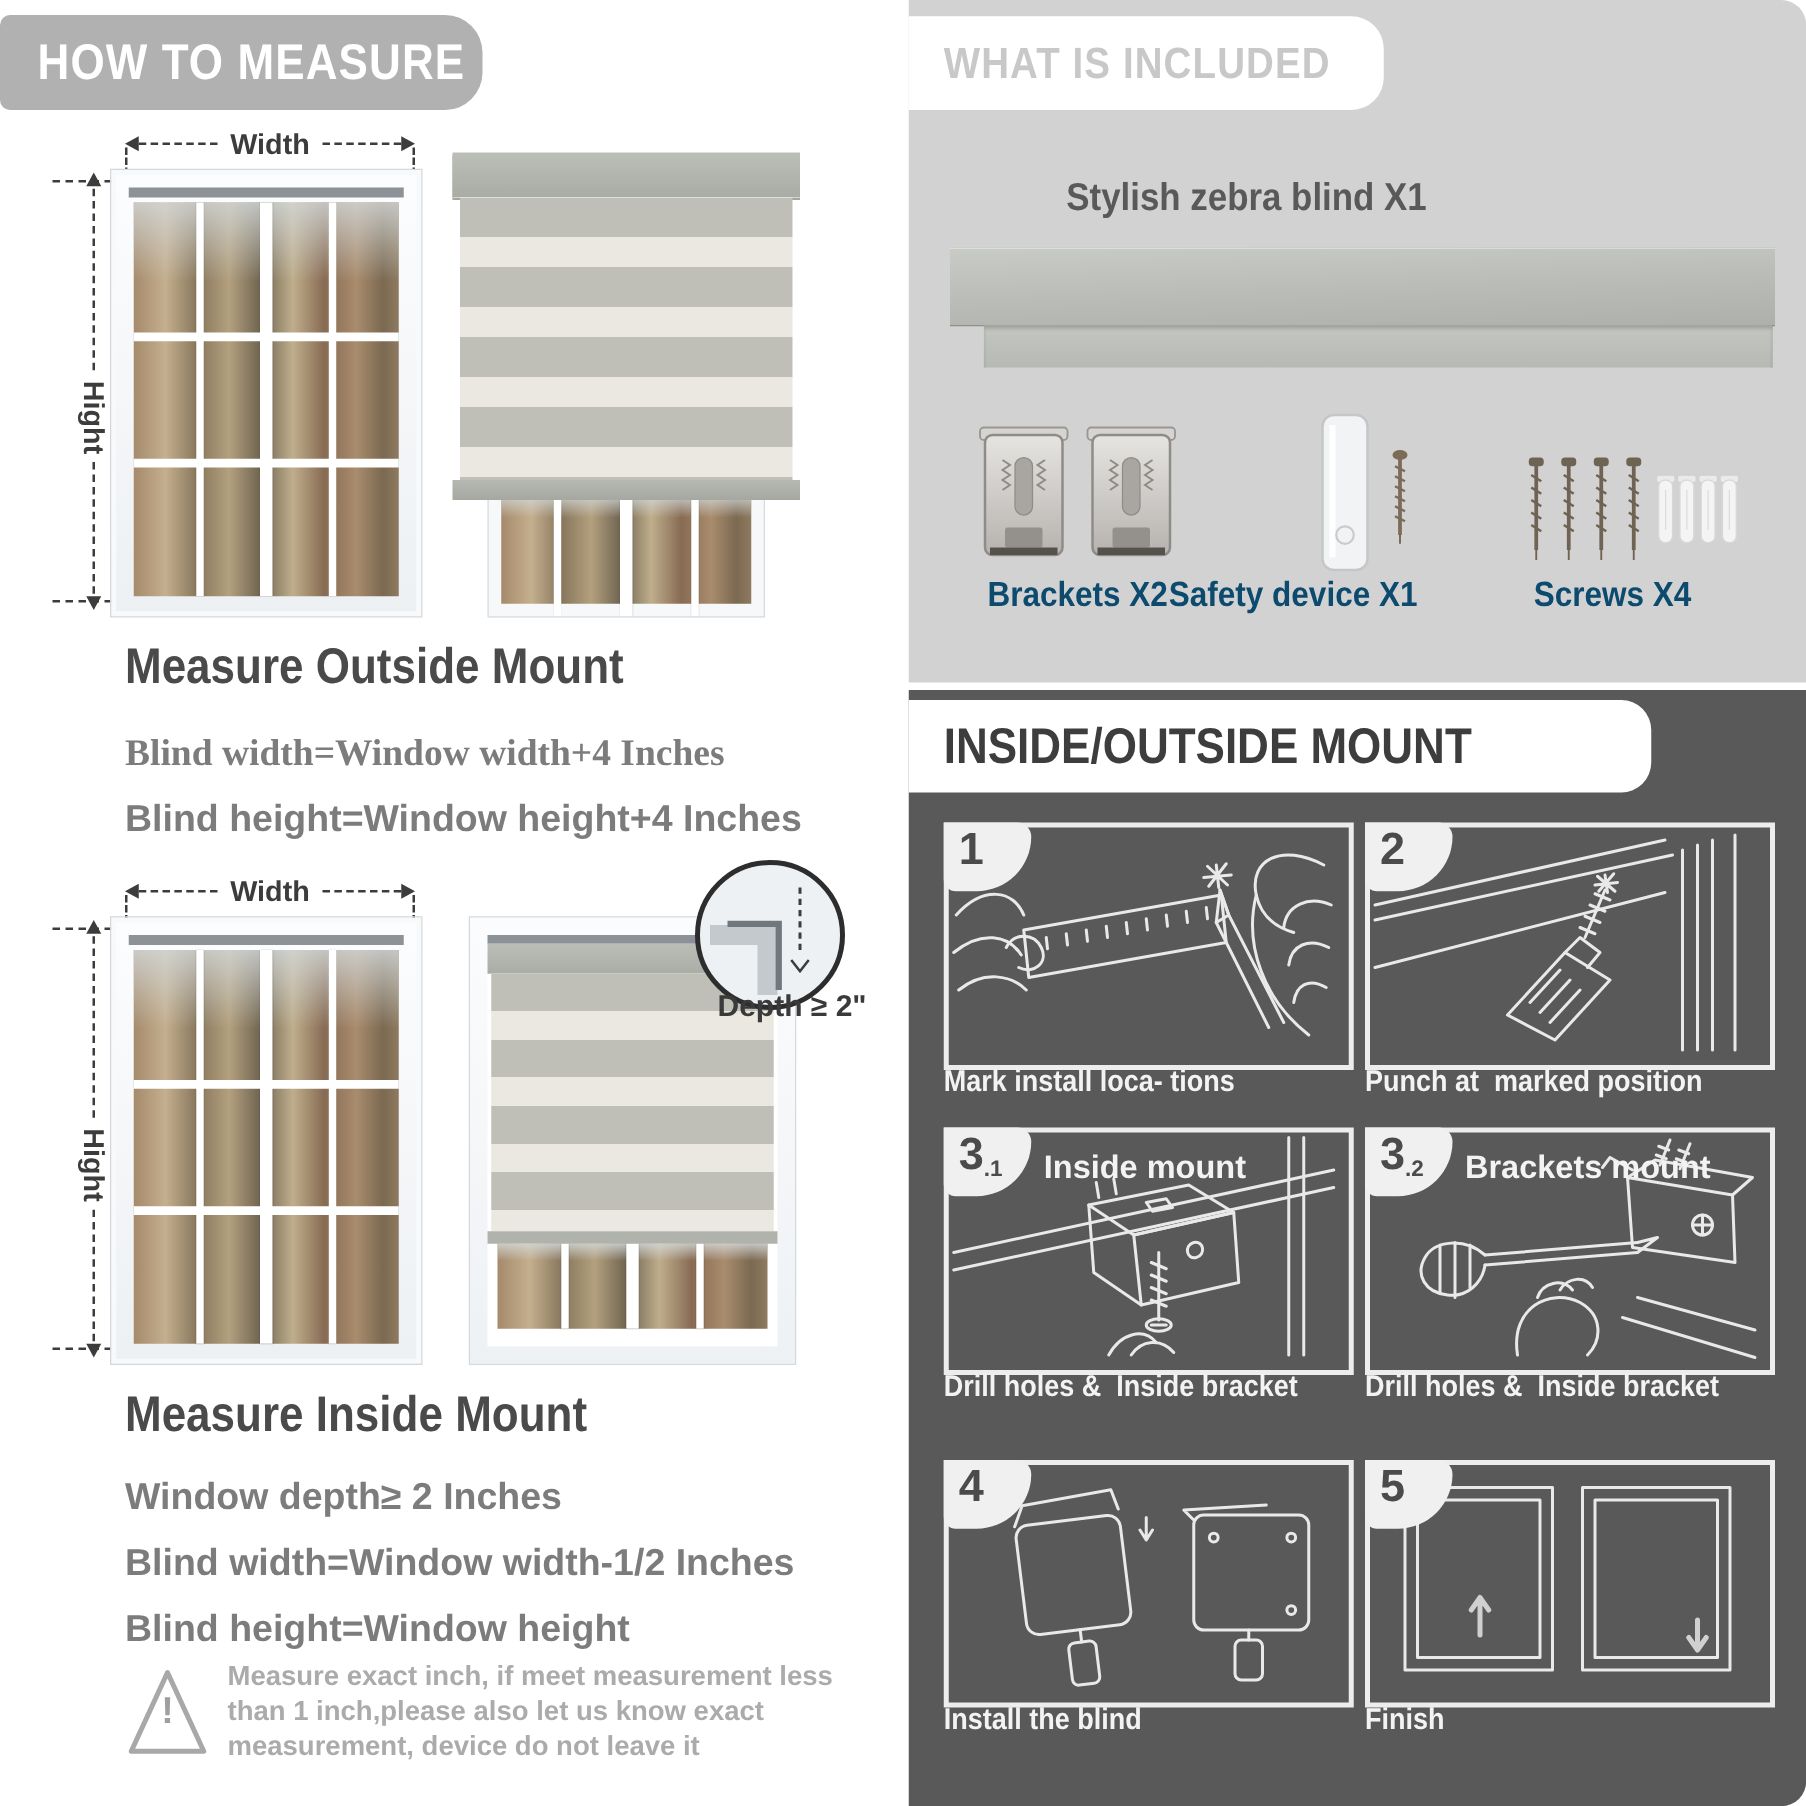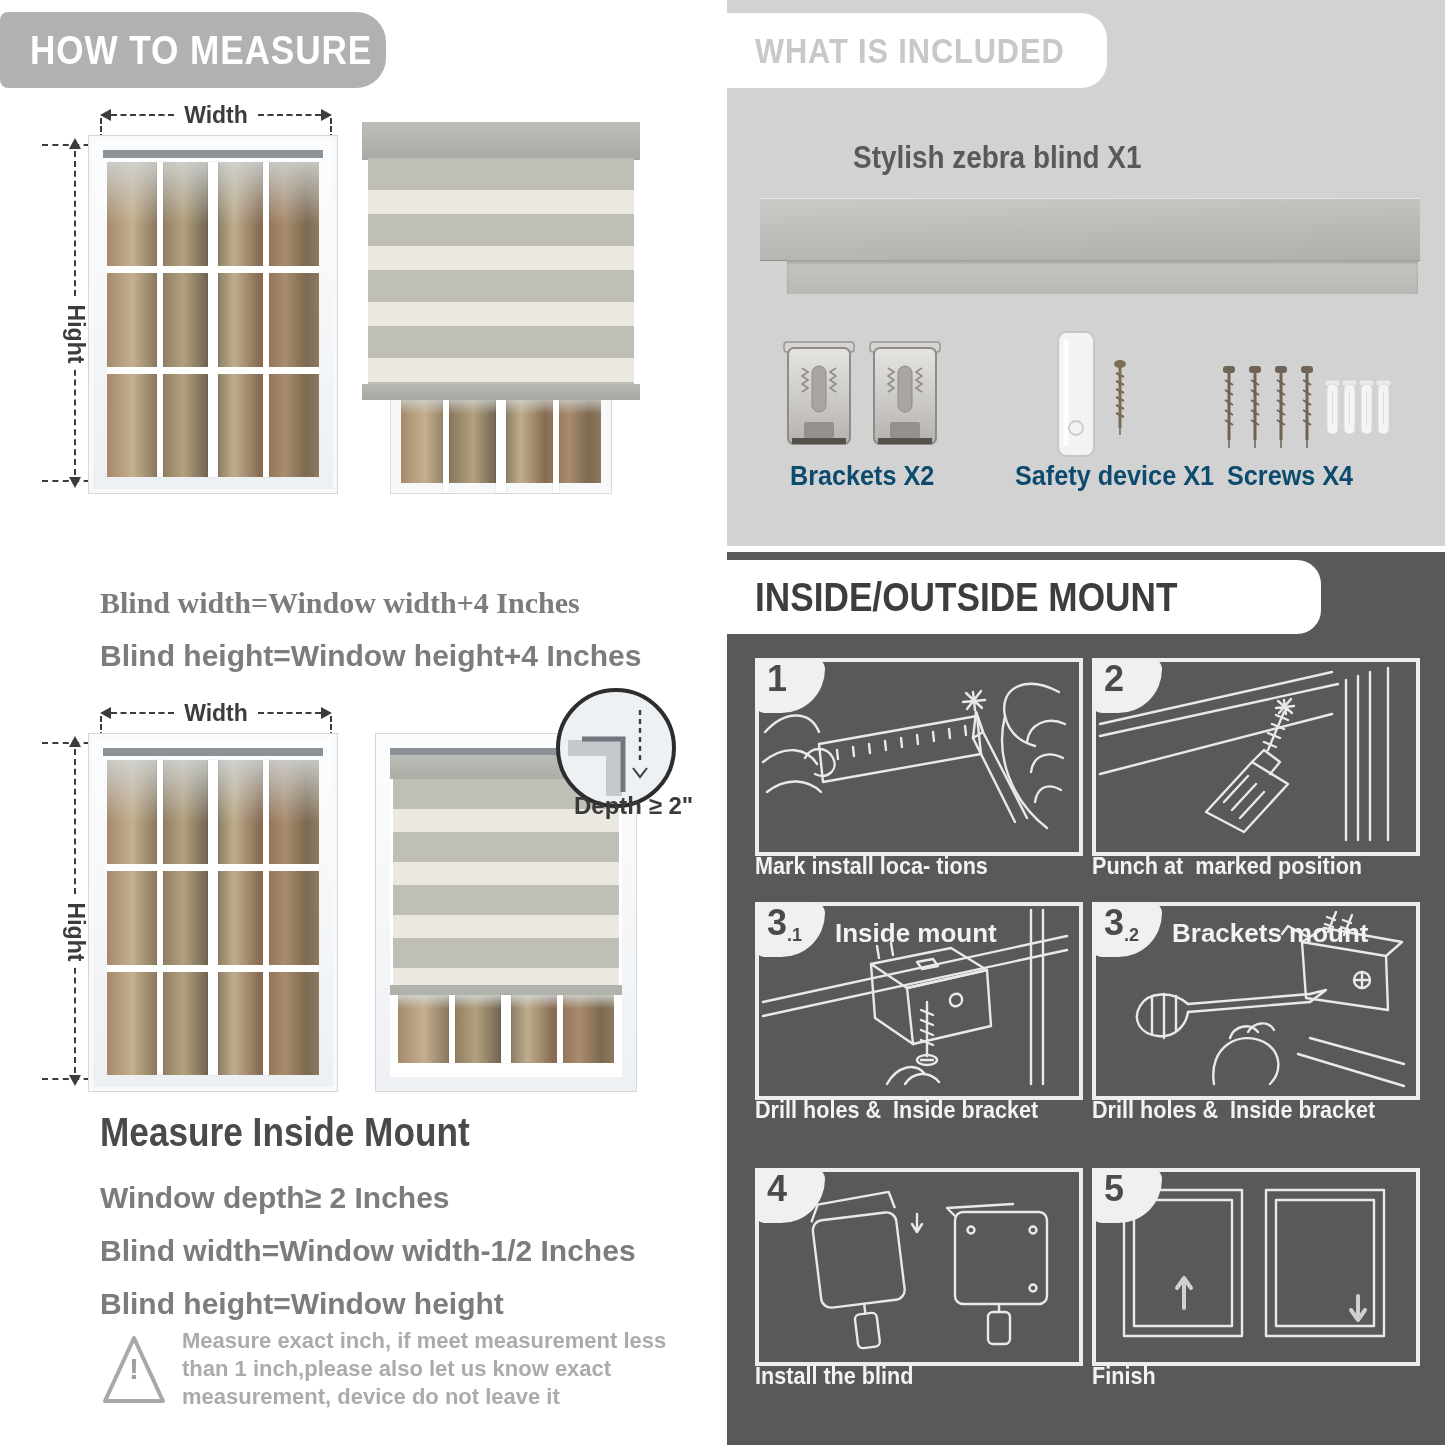--- a/index.html
+++ b/index.html
@@ -1,17 +1,17 @@
 <!DOCTYPE html>
 <html><head>
 <meta charset="utf-8">
 <style>
   html,body{margin:0;padding:0;background:#fff;}
   .page{position:relative;width:1445px;height:1445px;background:#fff;overflow:hidden;
-        font-family:"Liberation Sans",sans-serif;}
+        font-family:"Liberation Sans",sans-serif;border-radius:20px;}
   .abs{position:absolute;}
   .cond{display:inline-block;transform:scaleX(.88);transform-origin:0 50%;white-space:nowrap;}
   .condc{display:inline-block;transform:scaleX(.9);transform-origin:50% 50%;white-space:nowrap;}
 
   
   #hdr-left{left:0;top:12px;width:356px;height:76px;background:#b1b1b1;
             border-radius:8px 30px 30px 8px;display:flex;align-items:center;padding-left:30px;}
   #hdr-left .cond{font-size:40px;font-weight:bold;color:#fff;letter-spacing:1px;}
 
   
@@ -99,21 +99,21 @@
   #rail-top{left:760px;top:198px;width:660px;height:62px;
       background:linear-gradient(178deg,#c9ccc6 0%,#b9bcb6 55%,#aeb1ab 100%);
       box-shadow:inset 0 1px 0 rgba(255,255,255,.5),0 1px 0 #8e918b;}
   #rail-bot{left:787px;top:260px;width:631px;height:34px;
       background:linear-gradient(180deg,#c4c7c1,#b7bab4);box-shadow:inset 0 3px 3px rgba(0,0,0,.18);}
   #brackets-icon{left:782px;top:338px;}
   #safety-icon{left:1046px;top:328px;}
   #screws-icon{left:1215px;top:362px;}
   .item-label{font-size:28px;font-weight:bold;color:#0c4a6e;text-align:center;}
   #lbl-brackets{left:772px;top:460px;width:180px;}
-  #lbl-safety{left:1000px;top:460px;width:230px;}
+  #lbl-safety{left:920px;top:460px;width:230px;}
   #lbl-screws{left:1200px;top:460px;width:180px;}
 
   #dark{left:727px;top:552px;width:718px;height:893px;background:#595959;}
   #hdr-mount{left:727px;top:560px;width:566px;height:74px;background:#fff;
       border-radius:0 24px 24px 0;display:flex;align-items:center;padding-left:28px;}
   #hdr-mount .cond{font-size:40px;font-weight:bold;color:#3d3d3d;}
 
   .panel{position:absolute;width:320px;height:190px;border:4px solid #ededed;background:#595959;}
   #p1{left:755px;top:658px;} #p2{left:1092px;top:658px;}
   #p3{left:755px;top:902px;} #p4{left:1092px;top:902px;}
@@ -174,20 +174,22 @@
       <div class="ba-glass bld-bg"></div>
       <i class="gpost gc"></i>
       <i class="gpost g1"></i>
       <i class="gpost g2"></i>
     </div>
     <div class="ba-railtop"></div>
     <div class="ba-body"></div>
     <div class="ba-railbot"></div>
   </div>
 
+  <div id="t-outside" class="title abs">
+    <span class="cond">Measure Outside Mount</span></div>
   <div id="ol1" class="bodyline abs">Blind width=Window width+4 Inches</div>
   <div id="ol2" class="bodyline abs">Blind height=Window height+4 Inches</div>
 
   <div id="dwB" class="dim-h abs">
     <span class="ah l"></span>
     <span class="dash"></span>
     <span class="dim-label">Width</span>
     <span class="dash"></span>
     <span class="ah r"></span>
     <i class="ext el"></i>

